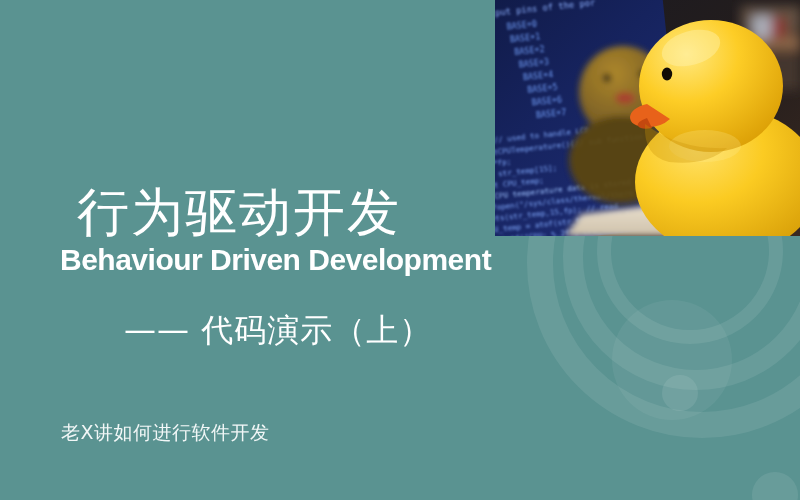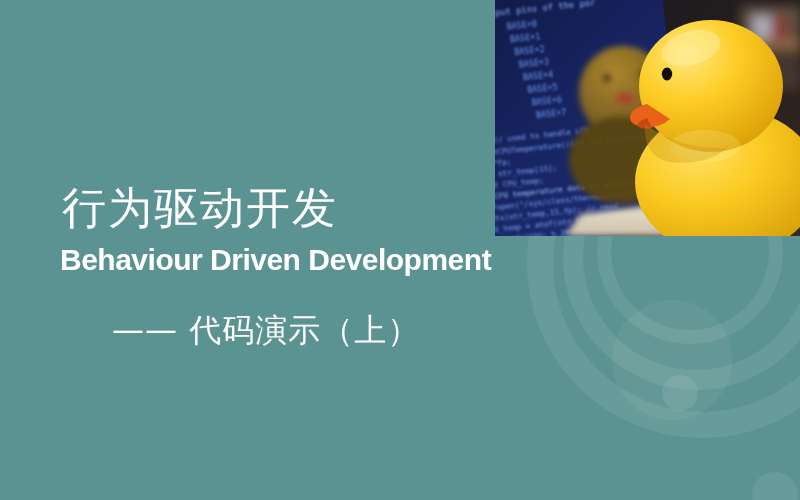--- a/index.html
+++ b/index.html
@@ -63,44 +63,44 @@
   
   #text-block {
     position: absolute;
     left: 0;
     top: 0;
     width: 800px;
     height: 500px;
   }
   #title-cn {
     position: absolute;
-    left: 62px;
+    left: 77px;
     top: 186px;
-    font-size: 44px;
+    font-size: 52px;
     line-height: 1;
     color: #ffffff;
     letter-spacing: 2px;
     font-family: "DejaVu Sans", "Liberation Sans", sans-serif;
     font-weight: 400;
     white-space: nowrap;
   }
   #title-en {
     position: absolute;
     left: 60px;
     top: 243px;
     font-size: 30px;
     line-height: 1.15;
     color: #ffffff;
     font-weight: bold;
     letter-spacing: -0.5px;
     white-space: nowrap;
   }
   #subtitle {
     position: absolute;
-    left: 112px;
+    left: 124px;
     top: 314px;
     font-size: 32px;
     line-height: 1;
     color: #ffffff;
     letter-spacing: 1px;
     font-family: "DejaVu Sans", "Liberation Sans", sans-serif;
     white-space: nowrap;
   }
   #byline {
     position: absolute;
@@ -242,15 +242,16 @@
       </g>
 
       <rect x="0" y="0" width="305" height="236" fill="none"></rect>
     </svg>
   </div>
 
   <div id="text-block">
     <div id="title-cn">行为驱动开发</div>
     <div id="title-en">Behaviour Driven Development</div>
     <div id="subtitle">—— 代码演示（上）</div>
+    <div id="byline">老X讲如何进行软件开发</div>
   </div>
 
 </div>
 
 </body></html>

